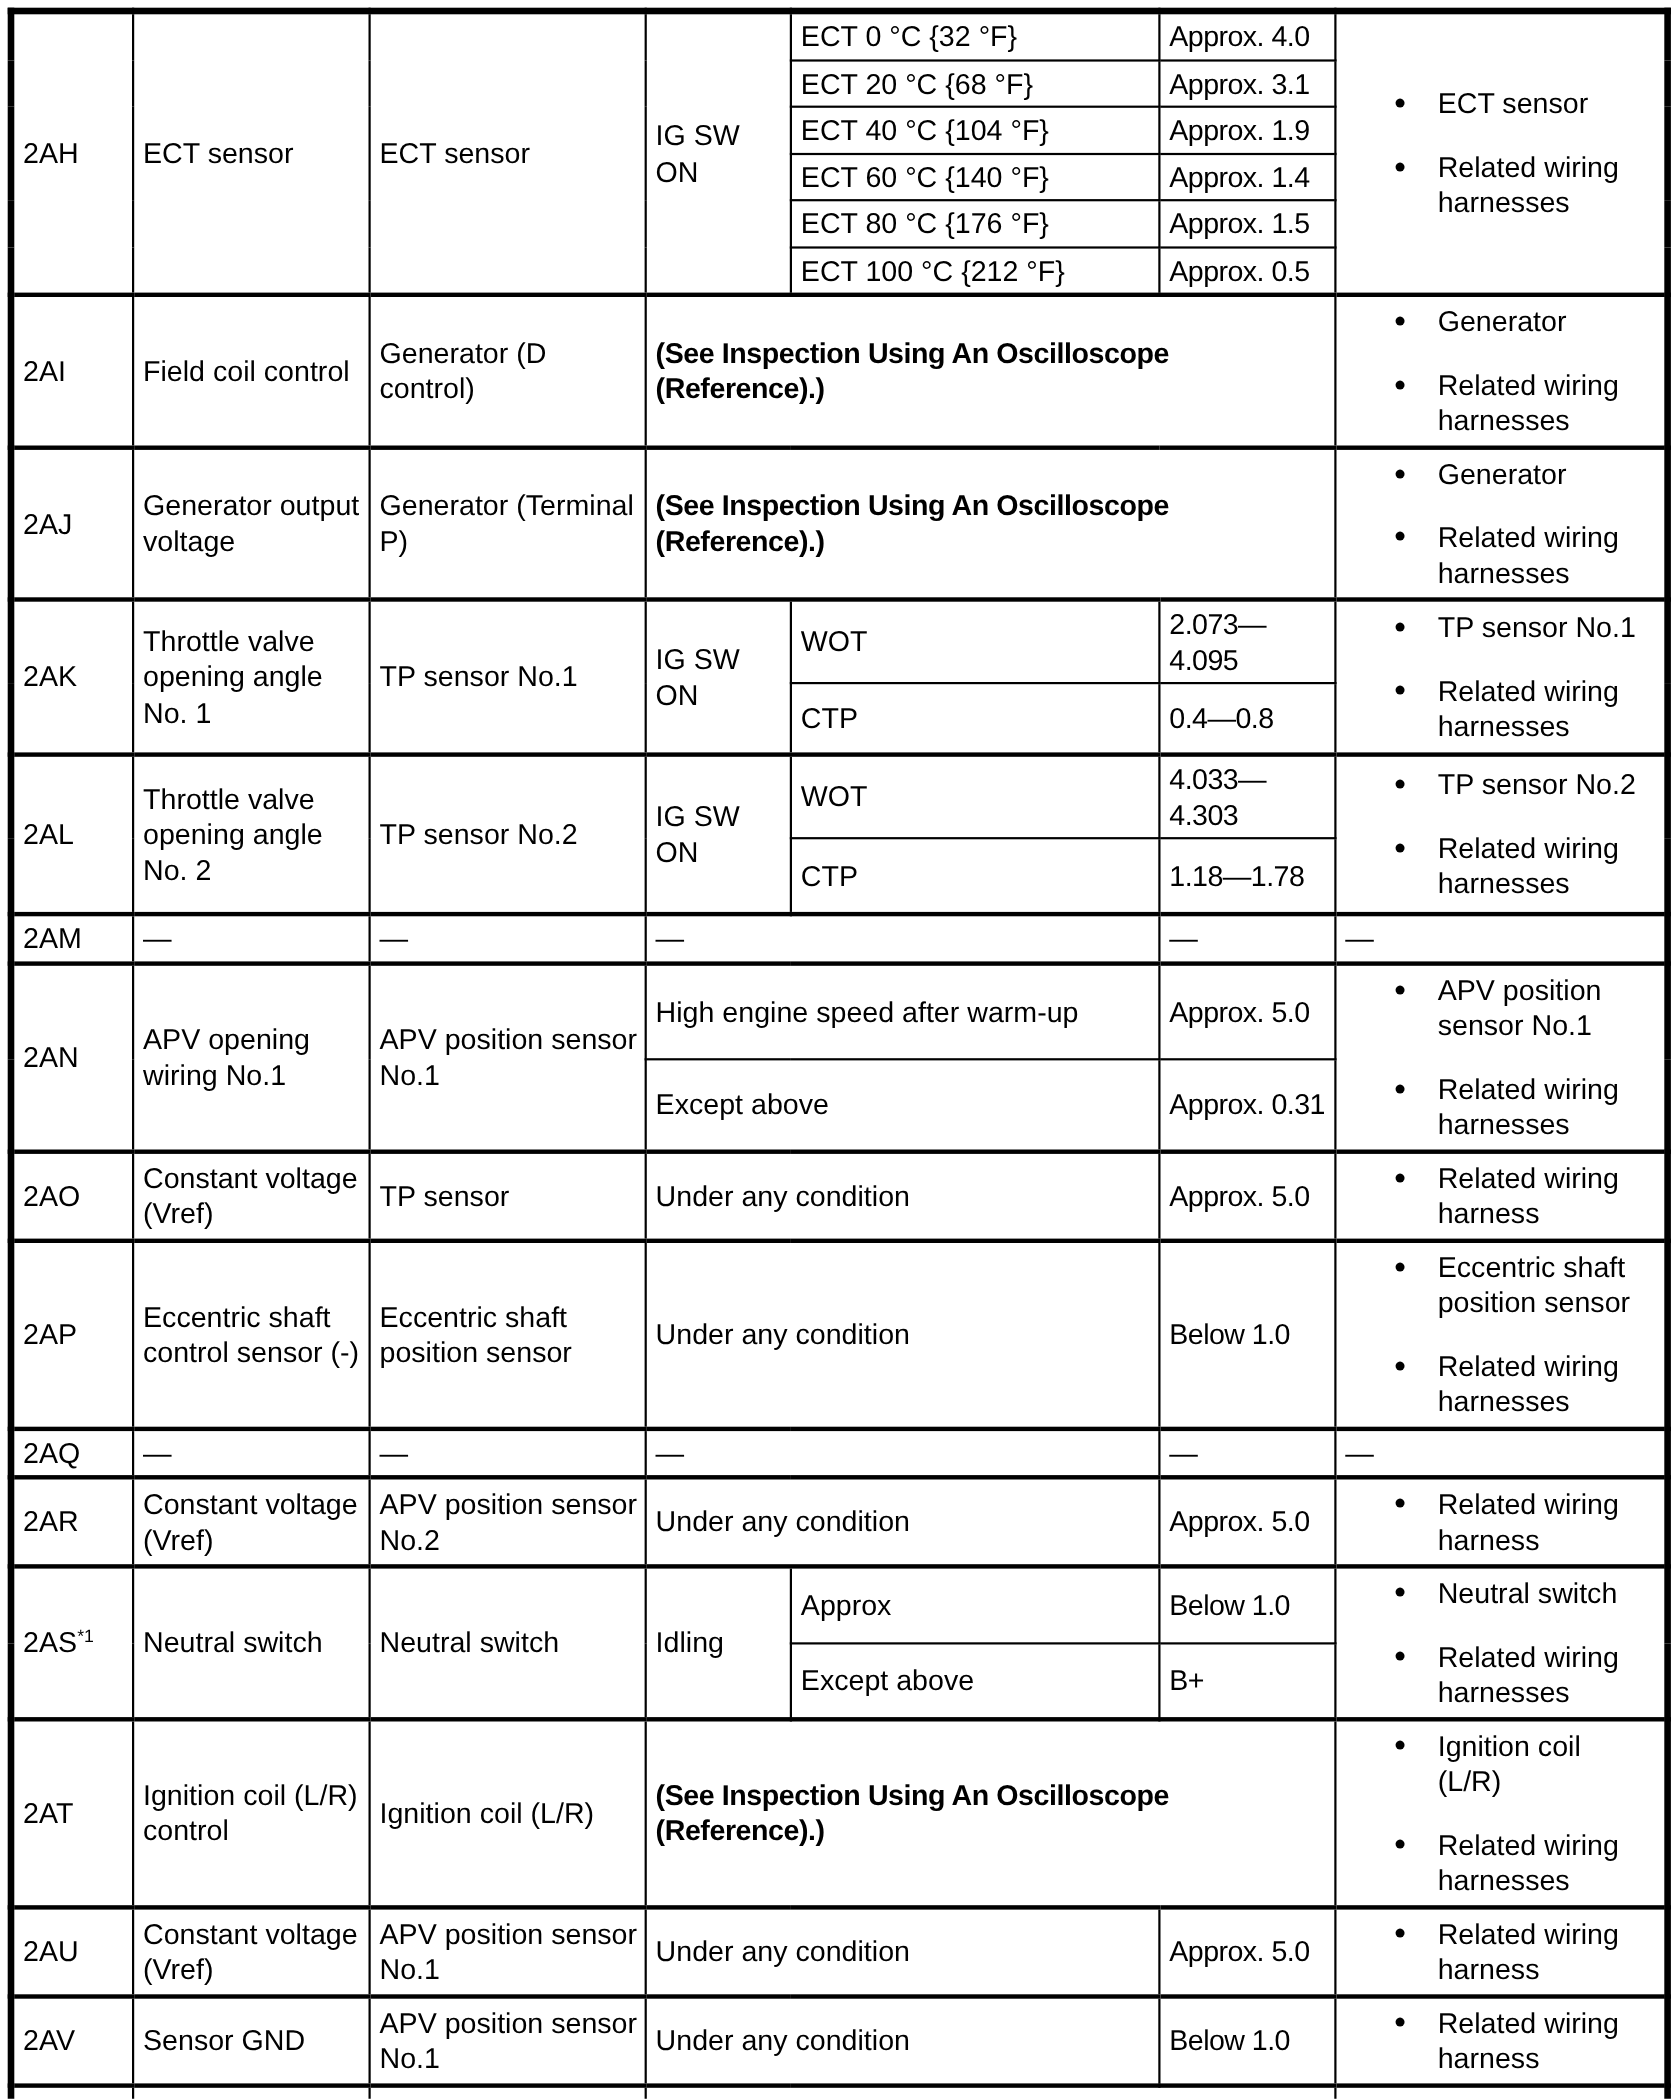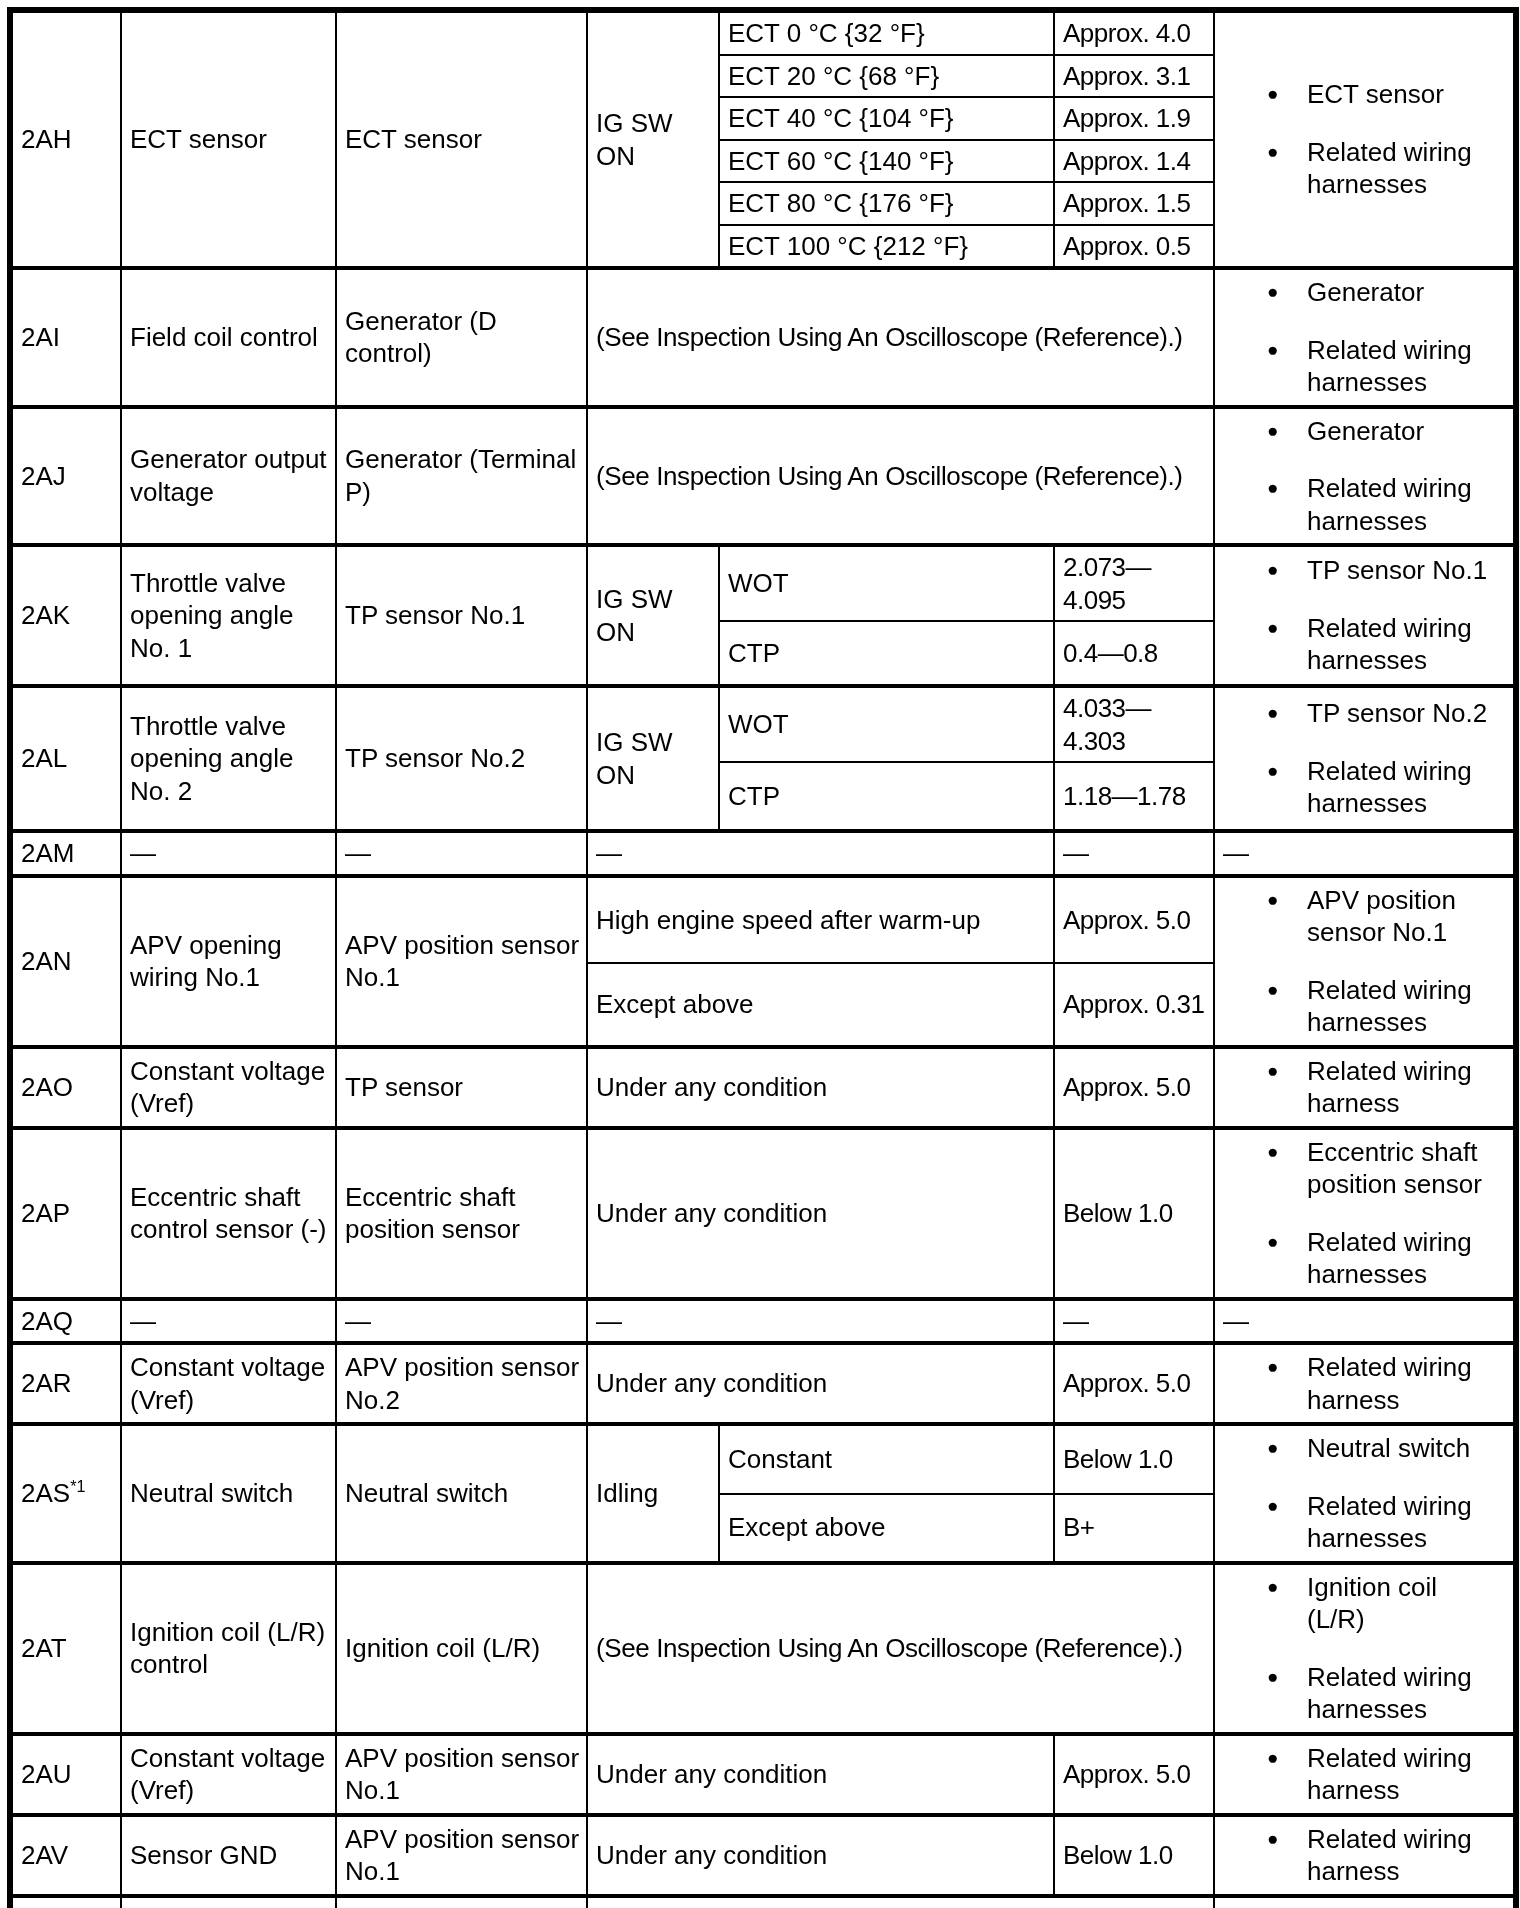--- a/index.html
+++ b/index.html
@@ -17,21 +17,21 @@
   td {
     border:2px solid #000;
     vertical-align:middle;
     padding:4px 6px 4px 8px;
     line-height:1.25;
     overflow:hidden;
     word-wrap:break-word;
   }
   tr.maj > td { border-top:4px solid #000; }
   td.value { letter-spacing:-0.5px; }
-  td.note  { letter-spacing:-0.4px; }
+  td.note  { letter-spacing:-0.4px;font-weight:bold; }
   td.inspect { padding:6px 4px; }
   .blist { display:flex; flex-direction:column; gap:25px; padding-left:48px; }
   .bi { display:flex; align-items:flex-start; }
   .bullet { flex:0 0 40px; font-size:19px; line-height:32px; }
   .bi-text { display:block; max-width:192px; }
   sup.fn { font-size:0.62em; vertical-align:super; line-height:0; }
 </style>
 </head>
 <body>
 
@@ -269,21 +269,21 @@
               </div>
     </div>
   </td>
 </tr>
 
 <tr class="maj" style="height:64px">
   <td rowspan="2"><span>2AS</span><sup class="fn">*1</sup></td>
   <td rowspan="2">Neutral switch</td>
   <td rowspan="2">Neutral switch</td>
   <td rowspan="2">Idling</td>
-  <td>Constant</td>
+  <td>Approx</td>
   <td class="value">Below 1.0</td>
   <td rowspan="2" class="inspect">
     <div class="blist">
       <div class="bi">
                 <span class="bullet">●</span>
                 <span class="bi-text">Neutral switch</span>
               </div>
       <div class="bi">
                 <span class="bullet">●</span>
                 <span class="bi-text">Related wiring harnesses</span>

